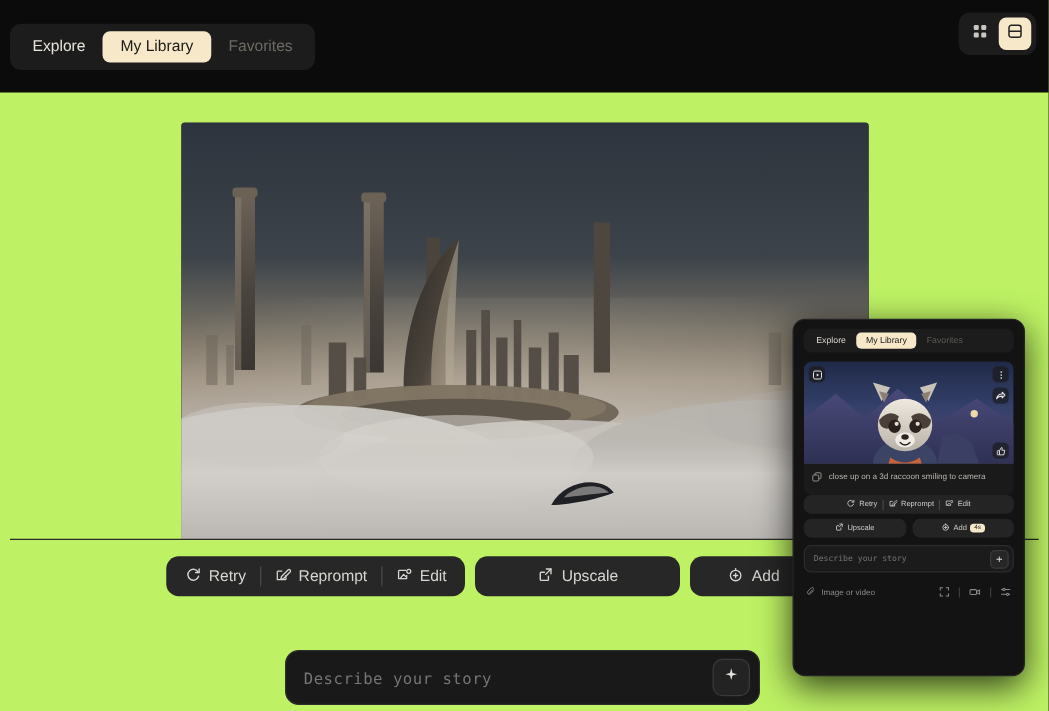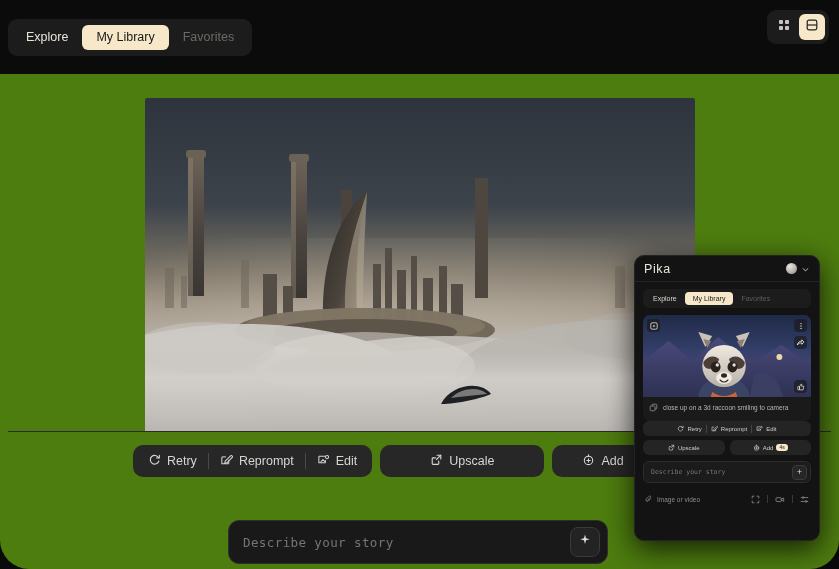--- a/index.html
+++ b/index.html
@@ -2,21 +2,21 @@
 <html><head>
 <meta charset="utf-8">
 <style>
   * { box-sizing: border-box; margin: 0; padding: 0; }
   html, body {
     width: 839px; height: 569px;
     background: #0a0a0a;
     font-family: "Liberation Sans", sans-serif;
     overflow: hidden;
   }
-  .app { position: relative; width: 839px; height: 569px; background: #4d7c0f; border-radius: 29px; }
+  .app { position: relative; width: 839px; height: 569px; background: #bef264; }
 
   
   .topbar {
     position: absolute; top: 0; left: 0; width: 839px; height: 74px;
     background: #0b0b0b;
   }
   .tabgroup {
     position: absolute; top: 19px; left: 8px;
     display: flex; align-items: center;
     background: #1c1c1c; border-radius: 9px; padding: 4px;
@@ -384,31 +384,20 @@
       <span>
         <svg width="14" height="14" viewBox="0 0 14 14" fill="#e4e2dd">
           <path d="M7 1.6 8 5.3l3.7 1-3.7 1L7 11l-1-3.7L2.3 6.3l3.7-1z"></path>
         </svg>
       </span>
     </div>
   </div>
 
   <div class="panel">
 
-    <div class="p-header">
-      <div class="p-logo">Pika</div>
-      <div class="p-hright">
-        <div class="avatar"></div>
-        <span>
-          <svg width="9" height="9" viewBox="0 0 10 10" fill="none" stroke="#8e8b86" stroke-width="1.2" stroke-linecap="round">
-            <path d="M2.4 4 5 6.5 7.6 4"></path>
-          </svg>
-        </span>
-      </div>
-    </div>
 
     <div class="p-tabs">
       <div class="p-tab">Explore</div>
       <div class="p-tab active">My Library</div>
       <div class="p-tab dim">Favorites</div>
     </div>
 
     <div class="card">
       <div class="thumb">
         <svg viewBox="0 0 170 82" preserveAspectRatio="none">

